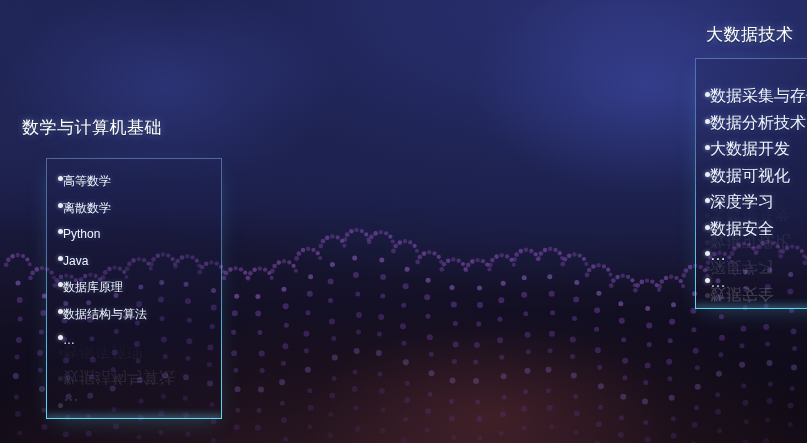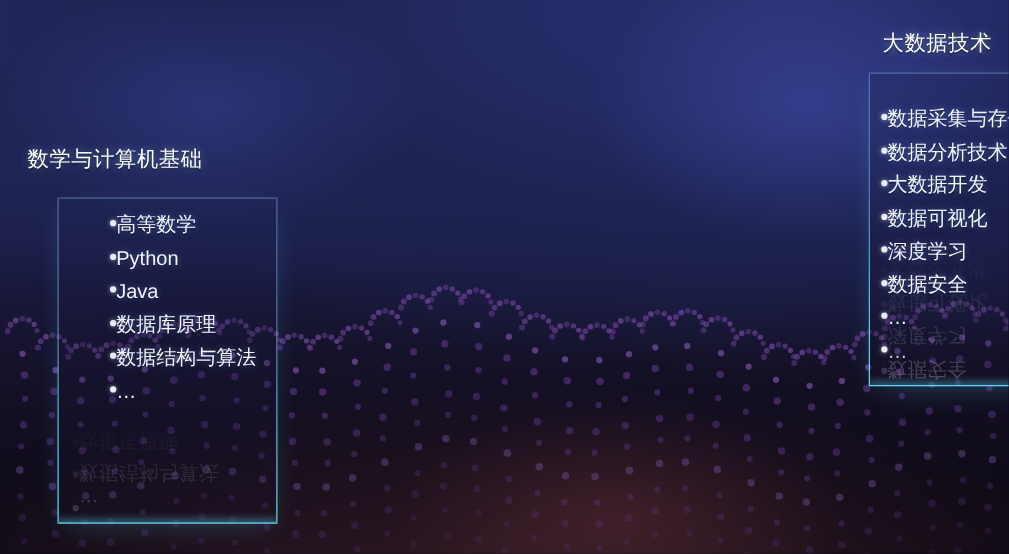--- a/index.html
+++ b/index.html
@@ -85,21 +85,21 @@
     mask-image:linear-gradient(to bottom, rgba(0,0,0,.62) 0%, rgba(0,0,0,.34) 36%, rgba(0,0,0,.16) 66%, rgba(0,0,0,0) 100%);
     opacity:.50;filter:blur(.35px);
   }
   .reflection ul.items li{ text-shadow:none; }
   .reflection ul.items li .bullet{box-shadow:none;background:#9aa0b5;}
 
   
   #grp-left{left:0;top:0;width:280px;height:443px;}
   #title-left{position:absolute;left:22px;top:116px;font-size:17px;}
   #box-left{left:46px;top:158px;width:174px;height:259px;}
-  #list-left{left:58px;top:168px;font-size:16px;line-height:26.5px;margin-left:30px;}
+  #list-left{left:58px;top:168px;font-size:12px;line-height:26.5px;}
   #refl-left{left:58px;top:417px;font-size:16px;line-height:26.5px;width:200px;height:80px;}
 
   
   #grp-center{left:330px;top:0;width:260px;height:443px;}
   #title-center{position:absolute;left:376px;top:23px;font-size:17px;}
   #box-center{left:365px;top:58px;width:174px;height:249px;}
   #list-center{left:375px;top:83px;font-size:16px;line-height:26.5px;}
   #refl-center{left:375px;top:307px;font-size:16px;line-height:26.5px;width:200px;height:110px;}
 
   
@@ -665,20 +665,24 @@
   <div class="panel-group" id="grp-left">
     <div class="panel-title" id="title-left">数学与计算机基础</div>
     <div class="panel-box" id="box-left"></div>
     <ul class="items" id="list-left">
         <li>
           <span class="bullet"></span>
           <span class="txt">高等数学</span>
         </li>
         <li>
           <span class="bullet"></span>
+          <span class="txt">离散数学</span>
+        </li>
+        <li>
+          <span class="bullet"></span>
           <span class="txt">Python</span>
         </li>
         <li>
           <span class="bullet"></span>
           <span class="txt">Java</span>
         </li>
         <li>
           <span class="bullet"></span>
           <span class="txt">数据库原理</span>
         </li>

